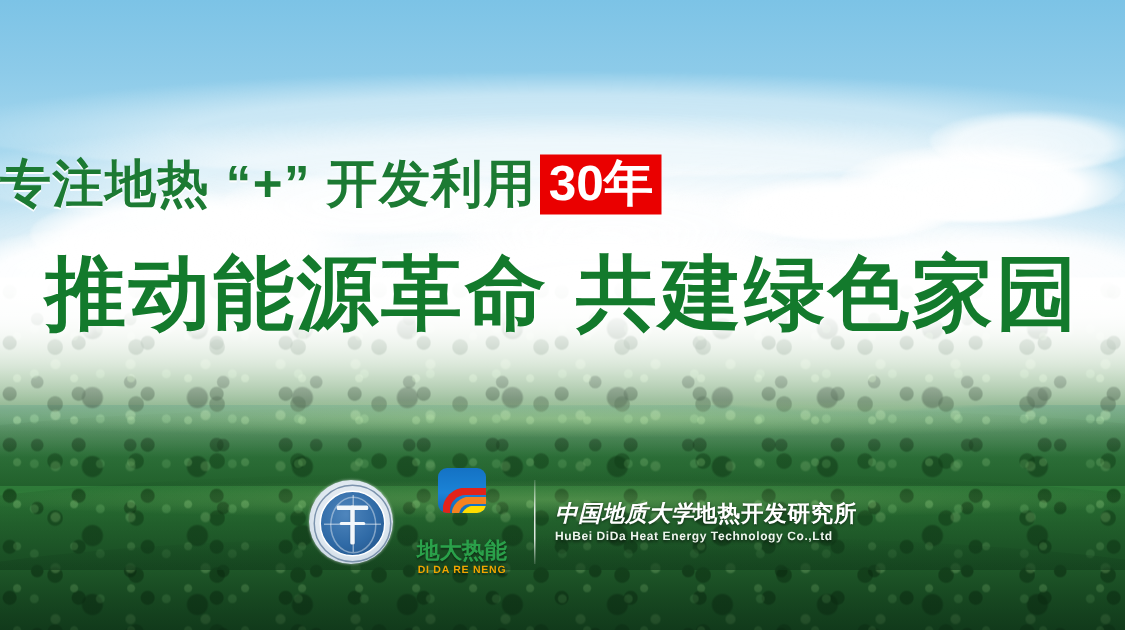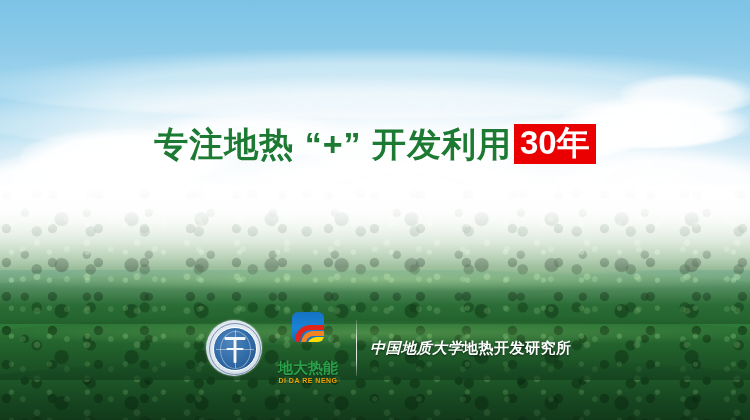--- a/index.html
+++ b/index.html
@@ -98,27 +98,25 @@
   .ridge2{bottom:40px;height:66px;background:linear-gradient(to bottom,rgba(26,82,36,.0) 0%,rgba(22,72,32,.45) 55%,rgba(18,62,28,.68) 100%);}
   .ridge3{bottom:-10px;height:74px;background:linear-gradient(to bottom,rgba(22,72,32,.0) 0%,rgba(16,56,26,.5) 50%,rgba(12,46,22,.8) 100%);}
   .hl-sweep{
     position:absolute;left:-40px;width:840px;height:26px;border-radius:50%;
     background:radial-gradient(ellipse at 50% 50%, rgba(170,220,130,.4) 0%, rgba(170,220,130,0) 70%);
   }
 
   
   .subtitle{
     position:absolute;left:0;top:99px;width:750px;
-    text-align:center;
     font-size:34px;line-height:44px;font-weight:bold;
     color:#1c7a33;
     letter-spacing:1px;
     white-space:nowrap;
     text-shadow:0 1px 0 rgba(255,255,255,.9);
-    margin-top:20px;
   }
   .subtitle .st-txt{ vertical-align:middle; }
   .badge30{
     display:inline-block;vertical-align:middle;
     background:#ea0000;color:#ffffff;
     font-size:33px;font-weight:bold;
     padding:1px 6px 3px 6px;
     line-height:36px;
     margin-left:2px;
     letter-spacing:0;
@@ -276,20 +274,23 @@
     <div class="ridge ridge3"></div>
     <div class="hl-sweep" style="bottom:128px;"></div>
     <div class="hl-sweep" style="bottom:74px;opacity:.7;"></div>
     <div class="forest-mist"></div>
   </div>
 
   <div class="subtitle">
     <span class="st-txt">专注地热 “+” 开发利用</span><span class="badge30">30年</span>
   </div>
 
+  <div class="headline">
+    <span>推动能源革命</span><span class="gap"></span><span>共建绿色家园</span>
+  </div>
 
   <div class="footer">
 
     <div class="seal">
       <div class="ring"></div>
       <div class="inner">
         <div class="mer"></div>
         <div class="par"></div>
         <div class="hammer"></div>
       </div>
@@ -302,17 +303,18 @@
         <div class="arc a3"></div>
       </div>
       <div class="dida-cn">地大热能</div>
       <div class="dida-en">DI DA RE NENG</div>
     </div>
 
     <div class="divider"></div>
 
     <div class="org">
       <div class="org-l1"><span class="calli">中国地质大学</span><span>地热开发研究所</span></div>
+      <div class="org-l3">HuBei DiDa Heat Energy Technology Co.,Ltd</div>
     </div>
 
   </div>
 
 </div>
 
 </body></html>

